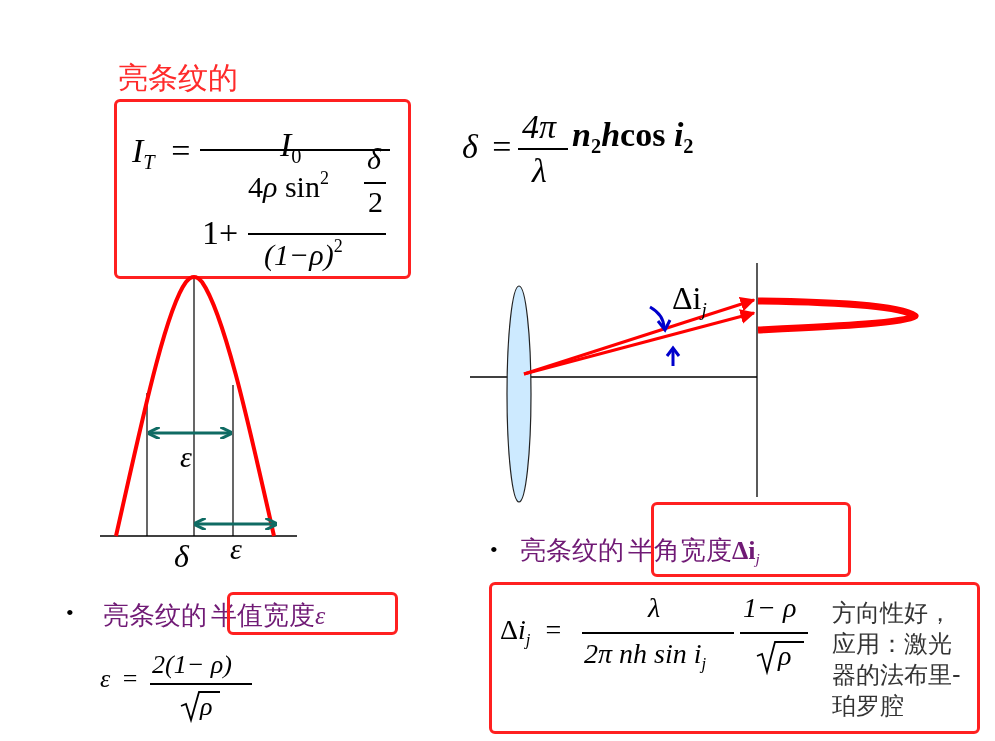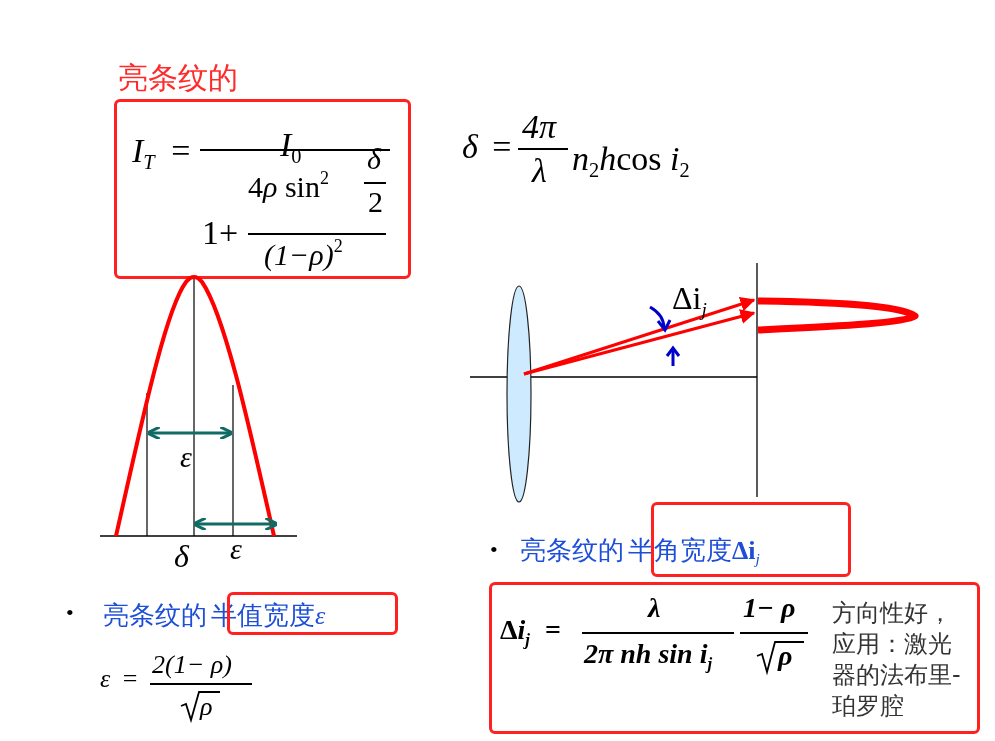--- a/index.html
+++ b/index.html
@@ -4,21 +4,21 @@
 <style>
   html, body { margin: 0; padding: 0; background: #ffffff; }
   body { width: 995px; height: 741px; position: relative; overflow: hidden;
          font-family: "Liberation Serif", "DejaVu Serif", serif; color: #000; }
   .abs { position: absolute; }
   .title-red { color: #ff2a2a; font-family: "DejaVu Sans", "Liberation Sans", sans-serif; font-size: 30px; }
   .redbox { position: absolute; border: 3px solid #ff2020; border-radius: 6px; box-sizing: border-box; }
   .math { font-family: "Liberation Serif", "DejaVu Serif", serif; font-style: italic; }
   .rm { font-style: normal; }
   .cjk { font-family: "DejaVu Sans", "Liberation Sans", sans-serif; }
-  .bullet-text { font-size: 26px; color: #1d4ed8; }
+  .bullet-text { font-size: 26px; color: #701a75; }
   .bullet-dot { font-size: 22px; }
   svg { position: absolute; left: 0; top: 0; }
   .sub { font-size: 0.6em; vertical-align: -0.35em; }
   .sup { font-size: 0.6em; vertical-align: 0.7em; }
 </style>
 </head>
 <body>
 
 <div class="abs title-red" style="left:118px; top:58px;">亮条纹的</div>
 
@@ -49,21 +49,21 @@
 </div>
 
 <div class="abs math" style="left:462px; top:108px; font-size:34px;">
   <div class="abs" style="left:0; top:20px; white-space:nowrap;">
     <span>δ</span>
     <span class="rm" style="margin-left:6px;">=</span>
   </div>
   <div class="abs" style="left:60px; top:0px; white-space:nowrap;">4π</div>
   <div class="abs" style="left:56px; top:40px; width:50px; height:2px; background:#000;"></div>
   <div class="abs" style="left:70px; top:44px;">λ</div>
-  <div class="abs" style="left:110px; top:32px; white-space:nowrap;">
+  <div class="abs" style="left:110px; top:8px; white-space:nowrap;font-weight:bold;">
     <span>n</span><span class="sub rm">2</span><span>h</span><span class="rm">cos</span> <span>i</span><span class="sub rm">2</span>
   </div>
 </div>
 
 <svg width="995" height="741" viewBox="0 0 995 741">
   <defs>
     <marker id="tealHead" viewBox="0 0 10 10" refX="8" refY="5" markerWidth="4" markerHeight="4" orient="auto-start-reverse">
       <path d="M0,0 L10,5 L0,10" fill="none" stroke="#0f6b63" stroke-width="2.5"></path>
     </marker>
     <marker id="redHead" viewBox="0 0 10 10" refX="9" refY="5" markerWidth="5" markerHeight="5" orient="auto">
@@ -124,21 +124,21 @@
   </div>
 </div>
 
 <div class="abs bullet-dot" style="left:490px; top:537px;">•</div>
 <div class="abs cjk bullet-text" style="left:520px; top:533px; white-space:nowrap;">
   <span>亮条纹的</span><span style="margin-left:4px;">半角宽度</span><span class="math" style="font-family:'Liberation Serif',serif; font-style:normal; font-weight:bold;">Δi</span><span class="sub math" style="font-family:'Liberation Serif',serif;">j</span>
 </div>
 <div class="redbox" style="left:651px; top:502px; width:200px; height:75px;"></div>
 
 <div class="redbox" style="left:489px; top:582px; width:491px; height:152px;"></div>
-<div class="abs math" style="left:500px; top:592px; font-size:28px; width:330px; height:100px;font-weight:bold;">
+<div class="abs math" style="left:500px; top:592px; font-size:28px; width:330px; height:100px;">
   <div class="abs" style="left:0; top:22px; white-space:nowrap;">
     <span class="rm">Δ</span><span>i</span><span class="sub">j</span>
     <span class="rm" style="margin-left:8px;">=</span>
   </div>
   <div class="abs" style="left:148px; top:0;">λ</div>
   <div class="abs" style="left:82px; top:40px; width:152px; height:2px; background:#000;"></div>
   <div class="abs" style="left:84px; top:46px; white-space:nowrap;">
     <span>2π nh sin i</span><span class="sub">j</span>
   </div>
   <div class="abs" style="left:243px; top:0; white-space:nowrap;">1− ρ</div>

